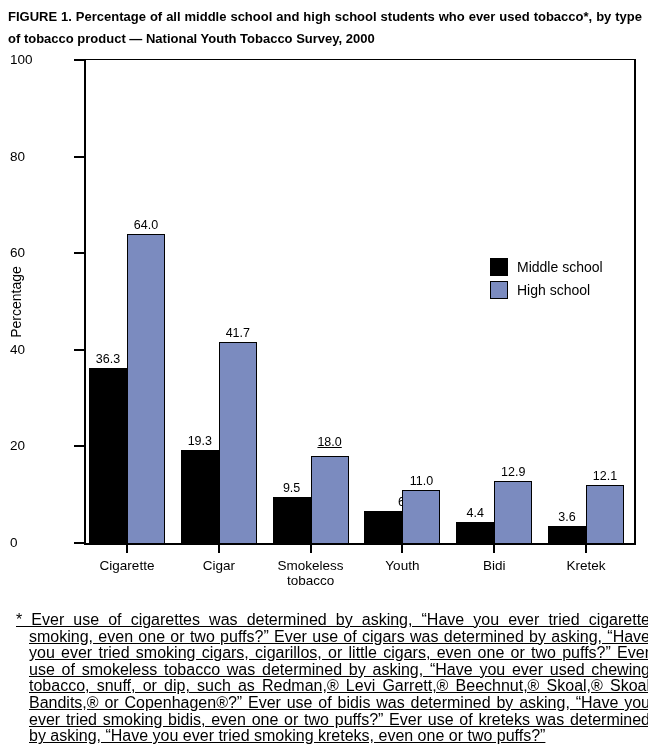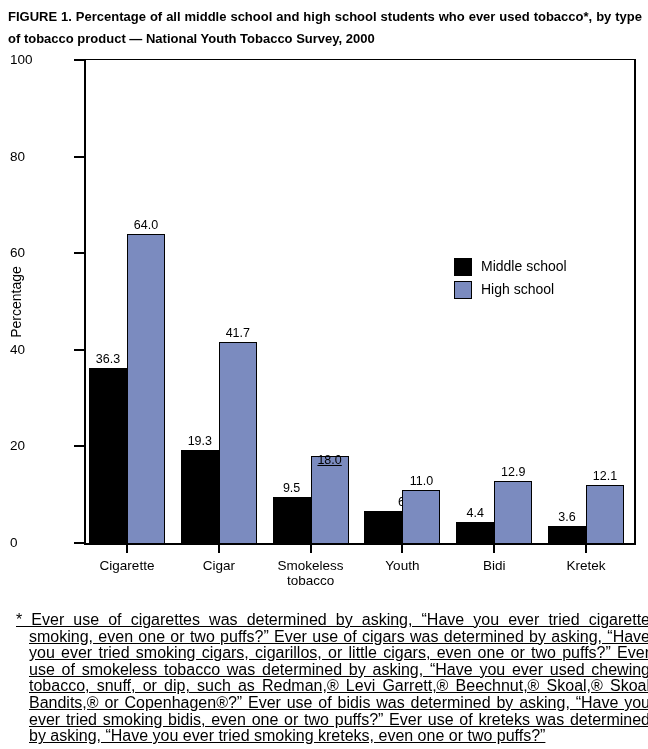--- a/index.html
+++ b/index.html
@@ -36,21 +36,21 @@
     position:absolute; width:64px; text-align:center;
     font-size:12.5px; line-height:14px;
   }
   .xaxis { position:absolute; left:84px; top:545px; width:552px; height:60px; }
   .xtick { position:absolute; top:0; width:2px; height:8px; background:#000; }
   .xlabel {
     position:absolute; top:13px; width:100px; text-align:center;
     font-size:13.5px; line-height:15px;
   }
   .legend { position:absolute; left:368px; top:198px; }
-  .legend-row { display:flex; align-items:flex-start; margin-bottom:5px; }
+  .legend-row { display:flex; align-items:center; margin-bottom:5px;margin-left:36px; }
   .swatch {
     width:16px; height:16px; margin-right:9px; flex:none;
     border:1px solid #000; box-sizing:content-box;
   }
   .legend-label { font-size:14px; line-height:17px; }
   .footnote {
     position:absolute; left:16px; top:612px; width:634px;
     font-size:16px; line-height:16.6px; text-align:justify;
     padding-left:13px; text-indent:-13px; box-sizing:border-box;text-decoration:underline;
   }
@@ -96,21 +96,21 @@
         <div class="bar-label" style="left: -10px; bottom: 177.329px;">36.3</div>
         <div class="bar" style="left: 41px; width: 38px; height: 309.12px; background: rgb(123, 139, 191); border-top: 1px solid rgb(0, 0, 0); border-right: 1px solid rgb(0, 0, 0); border-bottom: none; border-left: 1px solid rgb(0, 0, 0); border-image: initial;"></div>
         <div class="bar-label" style="left: 28px; bottom: 311.12px;">64.0</div>
         <div class="bar" style="left: 94.8px; width: 38px; height: 93.219px; background: rgb(0, 0, 0);"></div>
         <div class="bar-label" style="left: 81.8px; bottom: 95.219px;">19.3</div>
         <div class="bar" style="left: 132.8px; width: 38px; height: 201.411px; background: rgb(123, 139, 191); border-top: 1px solid rgb(0, 0, 0); border-right: 1px solid rgb(0, 0, 0); border-bottom: none; border-left: 1px solid rgb(0, 0, 0); border-image: initial;"></div>
         <div class="bar-label" style="left: 119.8px; bottom: 203.411px;">41.7</div>
         <div class="bar" style="left: 186.6px; width: 38px; height: 45.885px; background: rgb(0, 0, 0);"></div>
         <div class="bar-label" style="left: 173.6px; bottom: 47.885px;">9.5</div>
         <div class="bar" style="left: 224.6px; width: 38px; height: 86.94px; background: rgb(123, 139, 191); border-top: 1px solid rgb(0, 0, 0); border-right: 1px solid rgb(0, 0, 0); border-bottom: none; border-left: 1px solid rgb(0, 0, 0); border-image: initial;"></div>
-        <div class="bar-label" style="left: 211.6px; bottom: 76px; text-decoration: underline;">18.0</div>
+        <div class="bar-label" style="left: 211.6px; bottom: 94px; text-decoration: underline;">18.0</div>
         <div class="bar" style="left: 278.4px; width: 38px; height: 32.361px; background: rgb(0, 0, 0);"></div>
         <div class="bar-label" style="left: 265.4px; bottom: 34.361px; text-align: right;">6.7</div>
         <div class="bar" style="left: 316.4px; width: 38px; height: 53.13px; background: rgb(123, 139, 191); border-top: 1px solid rgb(0, 0, 0); border-right: 1px solid rgb(0, 0, 0); border-bottom: none; border-left: 1px solid rgb(0, 0, 0); border-image: initial;"></div>
         <div class="bar-label" style="left: 303.4px; bottom: 55.13px;">11.0</div>
         <div class="bar" style="left: 370.2px; width: 38px; height: 21.252px; background: rgb(0, 0, 0);"></div>
         <div class="bar-label" style="left: 357.2px; bottom: 23.252px;">4.4</div>
         <div class="bar" style="left: 408.2px; width: 38px; height: 62.307px; background: rgb(123, 139, 191); border-top: 1px solid rgb(0, 0, 0); border-right: 1px solid rgb(0, 0, 0); border-bottom: none; border-left: 1px solid rgb(0, 0, 0); border-image: initial;"></div>
         <div class="bar-label" style="left: 395.2px; bottom: 64.307px;">12.9</div>
         <div class="bar" style="left: 462px; width: 38px; height: 17.388px; background: rgb(0, 0, 0);"></div>
         <div class="bar-label" style="left: 449px; bottom: 19.388px;">3.6</div>

